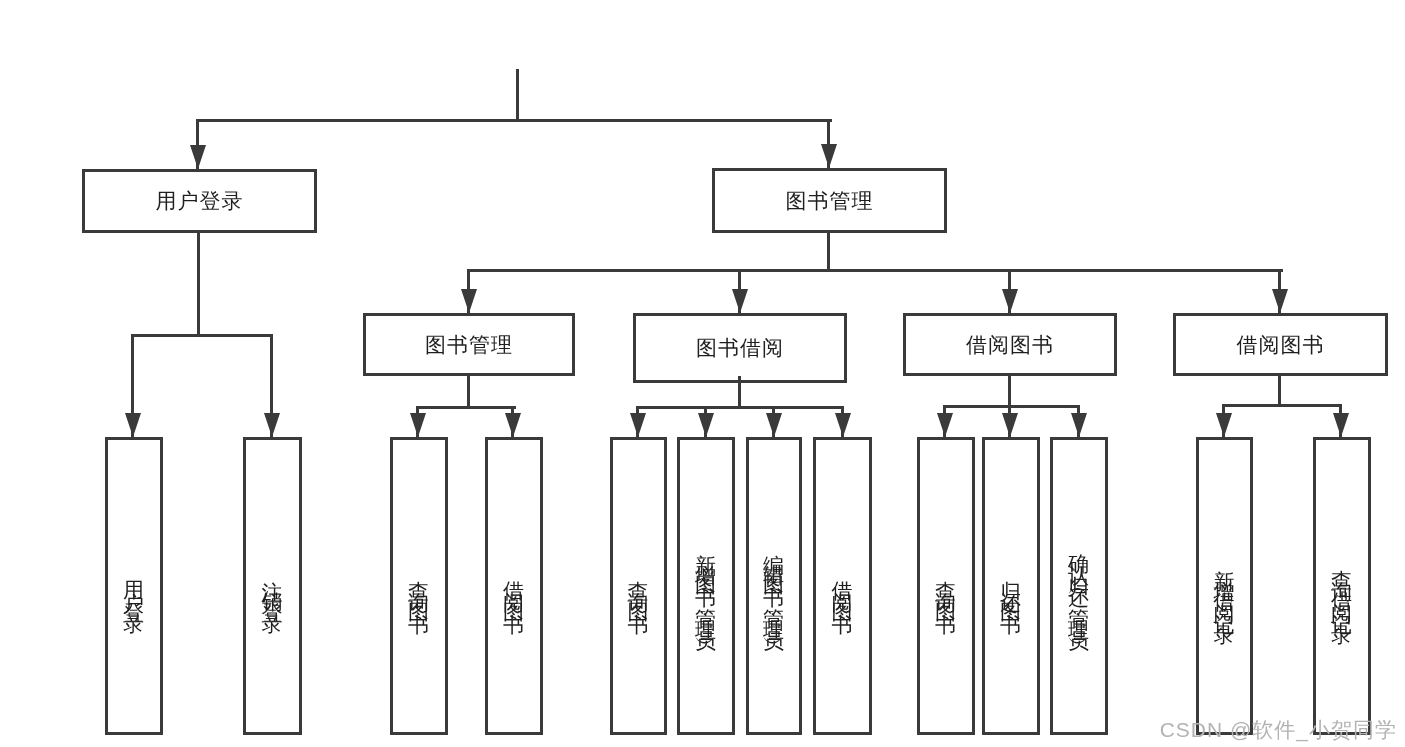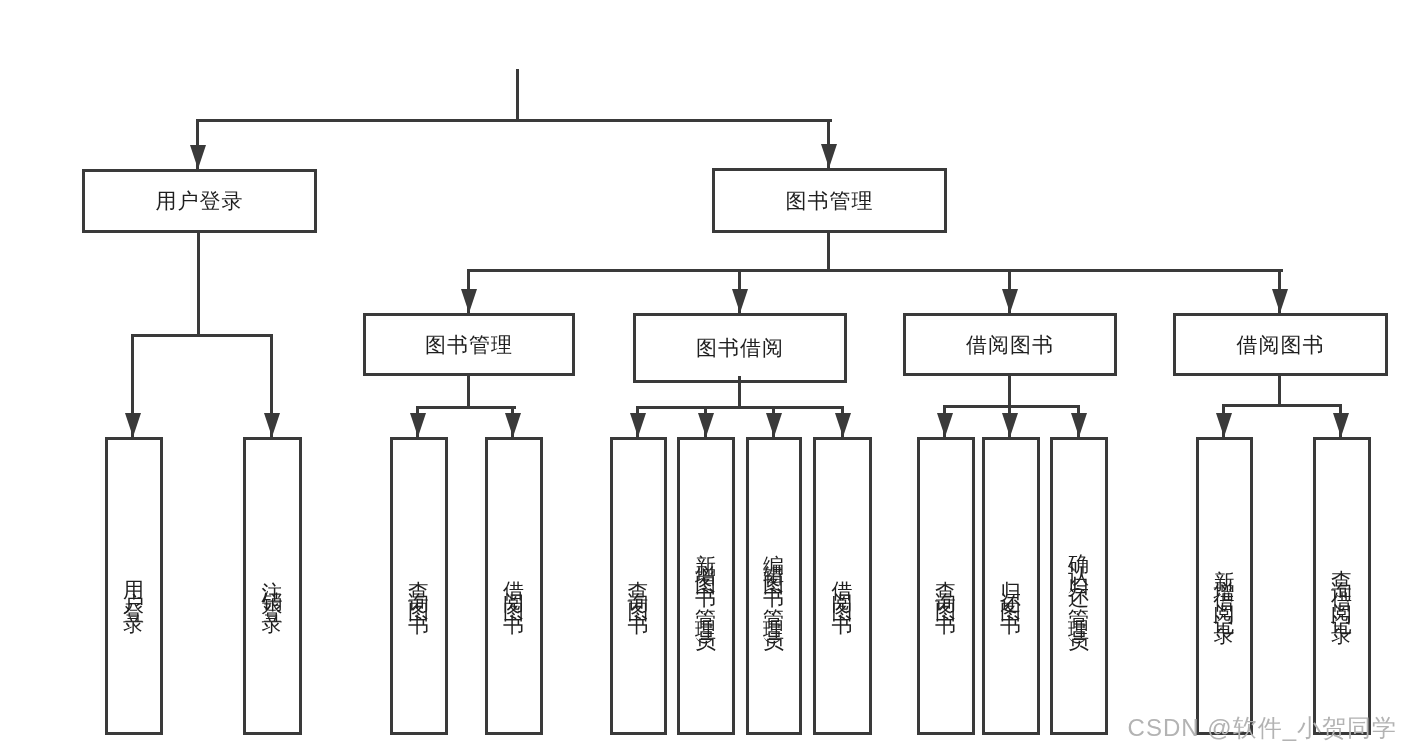--- a/index.html
+++ b/index.html
@@ -40,21 +40,21 @@
     position:absolute;
     width:0;height:0;
     border-left:8px solid transparent;
     border-right:8px solid transparent;
     border-top:24px solid var(--line);
   }
   .watermark{
     position:absolute;
     right:8px;bottom:3px;
     color:var(--watermark);
-    font-size:24px;
+    font-size:21px;
     letter-spacing:1px;
     z-index:5;
     text-align:center;
   }
 </style>
 </head>
 <body>
 
 <div class="canvas">
 

